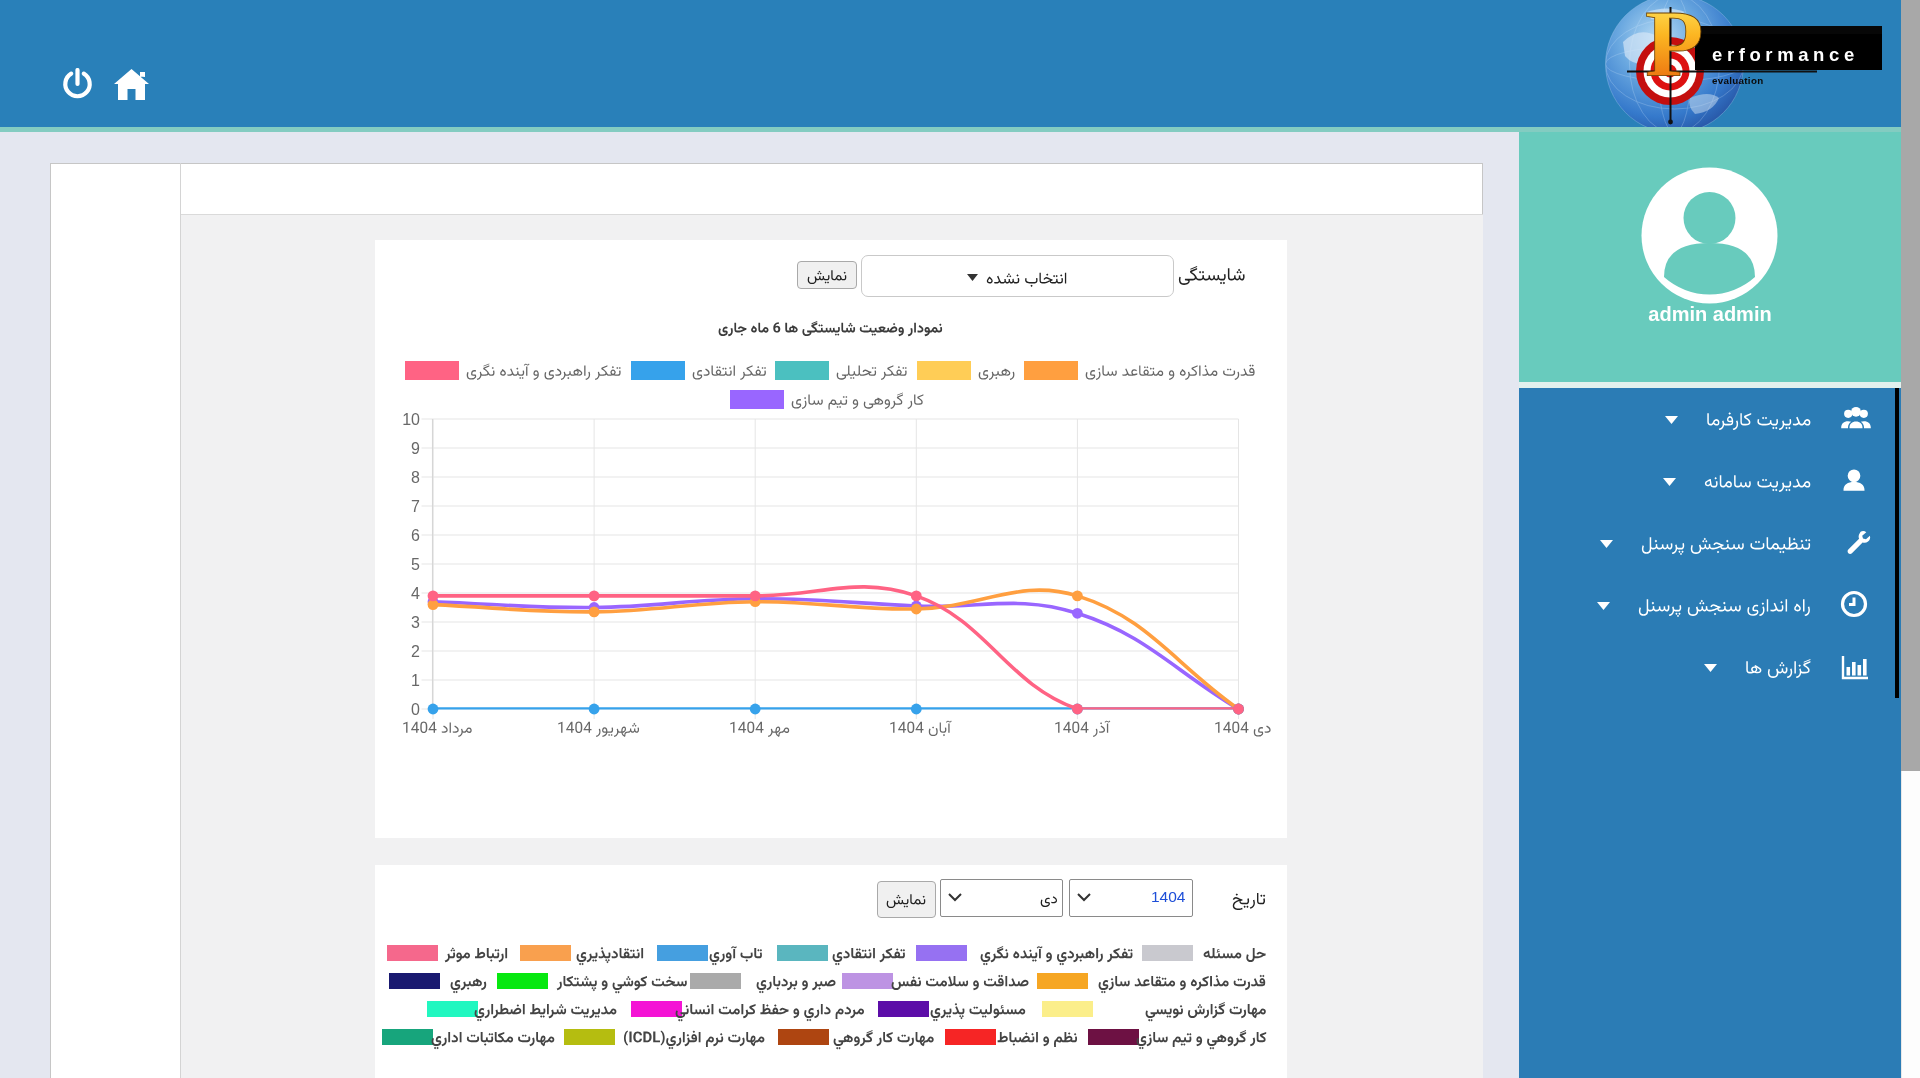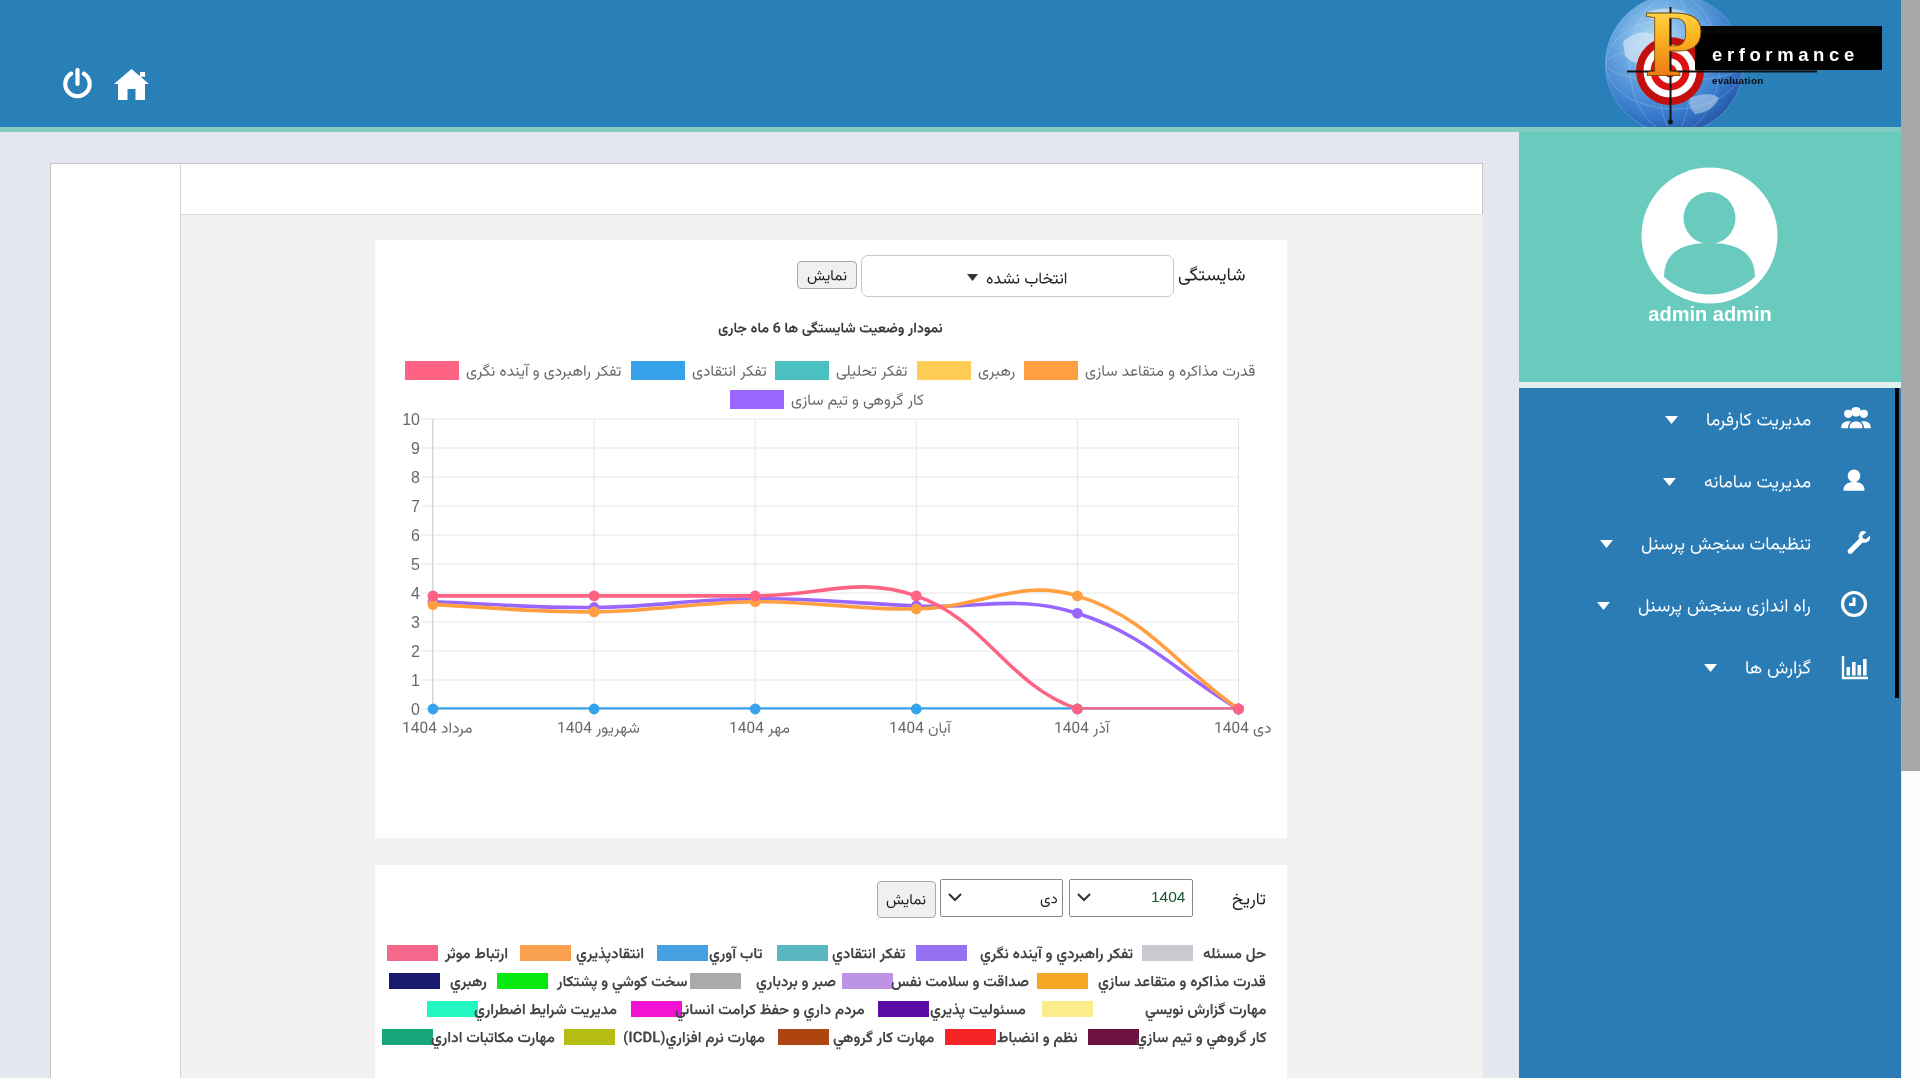--- a/index.html
+++ b/index.html
@@ -181,21 +181,21 @@
 <svg style="position:absolute;left:1053.7px;top:716.8px;overflow:visible" width="58" height="24">
     <path transform="translate(0,15.8)" d="M39.4 4.1Q40.8 3.8 41.7 3Q42.7 2.3 43.1 1.2Q43.5 0.1 43.5 -1.1Q43.5 -1.9 43.4 -2.6Q43.3 -3.4 43 -4.1L41.7 -3.7Q42 -3 42.1 -2.3Q42.3 -1.6 42.3 -0.9Q42.3 0 41.9 0.8Q41.6 1.5 40.9 2.1Q40.2 2.6 38.9 2.9L39.4 4.1ZM47.1 -10.6L46 -9.6L47.1 -8.5L48.2 -9.6L47.1 -10.6ZM46.8 -1.4Q46.4 -1.4 46 -1.4Q45.6 -1.5 45.1 -1.6L45.1 -0.2Q45.5 -0.1 45.9 -0.1Q46.4 -0 46.9 -0Q48.3 -0 49.2 -0.3Q50.1 -0.7 50.5 -1.3Q51 -1.9 51 -2.9Q51 -3.5 50.7 -4.1Q50.5 -4.6 50 -5.2Q49.6 -5.7 48.8 -6.3Q48.1 -6.8 47.2 -7.3L46.6 -6.1Q47.7 -5.5 48.4 -4.9Q49.1 -4.4 49.4 -3.9Q49.7 -3.3 49.7 -2.9Q49.7 -2.4 49.4 -2Q49.1 -1.7 48.4 -1.5Q47.8 -1.4 46.8 -1.4ZM54.3 -11.4L53.3 -11.8Q53.1 -11.9 52.9 -12Q52.6 -12.1 52.4 -12.1Q52.1 -12.1 51.8 -11.9Q51.4 -11.6 51 -11.1L50.5 -10.7L51.2 -10.1L51.6 -10.5Q52 -10.9 52.2 -11Q52.4 -11.1 52.6 -11.1Q52.7 -11.1 52.8 -11.1Q52.8 -11.1 52.9 -11L53.9 -10.6Q54.3 -10.4 54.6 -10.4Q54.9 -10.4 55.2 -10.6Q55.5 -10.8 55.9 -11.1L56.3 -11.5L55.6 -12.2L55.3 -11.8Q55 -11.5 54.8 -11.4Q54.6 -11.3 54.5 -11.3Q54.4 -11.3 54.3 -11.4ZM54.2 -9.4L52.9 -9.4L52.9 -0L54.2 -0L54.2 -9.4ZM5.5 -11.1L5.5 0L4.1 0L4.1 -9.3L1.3 -8.3L1.3 -9.6L5.3 -11.1L5.5 -11.1ZM17.1 -3.7L17.1 -2.6L9.1 -2.6L9.1 -3.4L14 -11L15.2 -11L14 -8.8L10.7 -3.7L17.1 -3.7ZM15.5 -11L15.5 0L14.1 0L14.1 -11L15.5 -11ZM25.3 -6.4L25.3 -4.7Q25.3 -2.9 24.8 -1.8Q24.4 -0.8 23.6 -0.3Q22.8 0.2 21.8 0.2Q20.7 0.2 19.9 -0.3Q19.2 -0.8 18.7 -1.8Q18.3 -2.9 18.3 -4.7L18.3 -6.4Q18.3 -8.2 18.7 -9.2Q19.1 -10.3 19.9 -10.7Q20.7 -11.2 21.8 -11.2Q22.8 -11.2 23.6 -10.7Q24.4 -10.3 24.8 -9.2Q25.3 -8.2 25.3 -6.4ZM23.8 -4.5L23.8 -6.6Q23.8 -7.9 23.6 -8.6Q23.4 -9.4 22.9 -9.7Q22.4 -10 21.8 -10Q21.1 -10 20.6 -9.7Q20.2 -9.4 19.9 -8.6Q19.7 -7.9 19.7 -6.6L19.7 -4.5Q19.7 -3.2 19.9 -2.5Q20.2 -1.7 20.7 -1.4Q21.1 -1 21.8 -1Q22.5 -1 22.9 -1.4Q23.4 -1.7 23.6 -2.5Q23.8 -3.2 23.8 -4.5ZM34.5 -3.7L34.5 -2.6L26.5 -2.6L26.5 -3.4L31.5 -11L32.6 -11L31.4 -8.8L28.1 -3.7L34.5 -3.7ZM33 -11L33 0L31.6 0L31.6 -11L33 -11Z" fill="#686868"></path>
   </svg>
 <svg style="position:absolute;left:1213.8px;top:716.8px;overflow:visible" width="60" height="24">
     <path transform="translate(0,15.8)" d="M44.2 3.8Q45.4 3.8 46.4 3.6Q47.3 3.3 47.9 2.8Q48.5 2.4 48.9 1.8Q49.2 1.2 49.2 0.6Q49.2 -0 49 -0.5Q48.9 -0.9 48.5 -1.2Q48.1 -1.4 47.4 -1.4L46.1 -1.4Q45.7 -1.4 45.5 -1.6Q45.4 -1.8 45.4 -2.1Q45.4 -2.8 45.6 -3.3Q45.9 -3.8 46.3 -4.1Q46.8 -4.4 47.4 -4.4Q47.8 -4.4 48.1 -4.4Q48.4 -4.3 48.7 -4.1L49.1 -5.3Q48.7 -5.6 48.3 -5.7Q47.8 -5.8 47.4 -5.8Q46.7 -5.8 46 -5.5Q45.4 -5.2 45 -4.7Q44.5 -4.2 44.3 -3.5Q44.1 -2.9 44.1 -2.1Q44.1 -1.6 44.2 -1.3Q44.3 -0.9 44.5 -0.6Q44.7 -0.4 45.1 -0.2Q45.5 -0.1 46.1 -0.1L47.3 -0.1Q47.7 -0.1 47.8 0.1Q48 0.3 48 0.6Q48 0.9 47.7 1.3Q47.4 1.6 46.9 1.9Q46.4 2.1 45.7 2.3Q45 2.5 44.2 2.5Q43 2.5 42.3 2.1Q41.6 1.7 41.3 1Q41.1 0.3 41.1 -0.5Q41.1 -1.2 41.2 -1.9Q41.4 -2.7 41.6 -3.4L40.4 -3.8Q40.1 -3 39.9 -2.2Q39.8 -1.4 39.8 -0.6Q39.8 0.6 40.2 1.6Q40.6 2.6 41.6 3.2Q42.6 3.8 44.2 3.8ZM52.4 -1.4Q52 -1.4 51.6 -1.4Q51.2 -1.5 50.7 -1.6L50.7 -0.2Q51.1 -0.1 51.6 -0.1Q52 -0 52.5 -0Q53.9 -0 54.8 -0.3Q55.7 -0.7 56.2 -1.3Q56.6 -1.9 56.6 -2.9Q56.6 -3.5 56.4 -4.1Q56.1 -4.6 55.7 -5.2Q55.2 -5.7 54.5 -6.3Q53.8 -6.8 52.8 -7.3L52.2 -6.1Q53.3 -5.5 54 -4.9Q54.7 -4.4 55 -3.9Q55.3 -3.3 55.3 -2.9Q55.3 -2.4 55 -2Q54.7 -1.7 54 -1.5Q53.4 -1.4 52.4 -1.4ZM5.5 -11.1L5.5 0L4.1 0L4.1 -9.3L1.3 -8.3L1.3 -9.6L5.3 -11.1L5.5 -11.1ZM17.1 -3.7L17.1 -2.6L9.1 -2.6L9.1 -3.4L14 -11L15.2 -11L14 -8.8L10.7 -3.7L17.1 -3.7ZM15.5 -11L15.5 0L14.1 0L14.1 -11L15.5 -11ZM25.3 -6.4L25.3 -4.7Q25.3 -2.9 24.8 -1.8Q24.4 -0.8 23.6 -0.3Q22.8 0.2 21.8 0.2Q20.7 0.2 19.9 -0.3Q19.2 -0.8 18.7 -1.8Q18.3 -2.9 18.3 -4.7L18.3 -6.4Q18.3 -8.2 18.7 -9.2Q19.1 -10.3 19.9 -10.7Q20.7 -11.2 21.8 -11.2Q22.8 -11.2 23.6 -10.7Q24.4 -10.3 24.8 -9.2Q25.3 -8.2 25.3 -6.4ZM23.8 -4.5L23.8 -6.6Q23.8 -7.9 23.6 -8.6Q23.4 -9.4 22.9 -9.7Q22.4 -10 21.8 -10Q21.1 -10 20.6 -9.7Q20.2 -9.4 19.9 -8.6Q19.7 -7.9 19.7 -6.6L19.7 -4.5Q19.7 -3.2 19.9 -2.5Q20.2 -1.7 20.7 -1.4Q21.1 -1 21.8 -1Q22.5 -1 22.9 -1.4Q23.4 -1.7 23.6 -2.5Q23.8 -3.2 23.8 -4.5ZM34.5 -3.7L34.5 -2.6L26.5 -2.6L26.5 -3.4L31.5 -11L32.6 -11L31.4 -8.8L28.1 -3.7L34.5 -3.7ZM33 -11L33 0L31.6 0L31.6 -11L33 -11Z" fill="#686868"></path>
   </svg>
 <svg style="position:absolute;left:1232.2px;top:886.8px;overflow:visible" width="36" height="27">
     <path transform="translate(0,17.3)" d="M4.8 -10.9L3.6 -9.7L4.8 -8.5L6 -9.7L4.8 -10.9ZM0.8 1.5Q0.8 2.6 1.2 3.4Q1.7 4.2 2.4 4.7Q3.1 5.2 4.2 5.5Q5.2 5.7 6.4 5.7Q7.5 5.7 8.6 5.5Q9.7 5.3 10.6 4.9L10.2 3.5Q9.4 3.9 8.4 4.1Q7.4 4.3 6.5 4.3Q5.1 4.3 4.1 4Q3.2 3.6 2.7 3Q2.2 2.3 2.2 1.4Q2.2 0.7 2.5 0.1Q2.8 -0.6 3.5 -1.2Q4.1 -1.8 5 -2.3Q6 -2.8 7.4 -3.2Q7.4 -1.9 7.8 -1.2Q8.2 -0.5 9.1 -0.3Q9.9 0 11.2 0L11.9 0L11.9 -1.5L11.2 -1.5Q10.3 -1.5 9.8 -1.6Q9.2 -1.7 8.9 -2.1Q8.6 -2.5 8.6 -3.4Q9 -3.5 9.4 -3.6Q9.9 -3.6 10.4 -3.6L10.4 -5.1Q9.7 -5.1 9 -5.3Q8.3 -5.5 7.5 -5.9Q6.8 -6.2 6.2 -6.5Q5.5 -6.8 4.9 -7Q4.4 -7.2 3.9 -7.2Q3 -7.2 2.2 -6.7Q1.4 -6.1 0.9 -5.3L0.8 -5.1L2 -4.4L2.2 -4.7Q2.6 -5.1 3 -5.4Q3.4 -5.7 3.9 -5.7Q4.1 -5.7 4.6 -5.5Q5.1 -5.4 5.8 -5.1Q6.4 -4.8 7.1 -4.5Q5.5 -4.2 4.4 -3.6Q3.2 -3 2.4 -2.2Q1.6 -1.4 1.2 -0.5Q0.8 0.4 0.8 1.5ZM11.5 -1.5L11.5 0L13.1 0L13.1 -1.5L11.5 -1.5ZM14.2 0Q15.3 0 15.9 -0.4Q16.5 -0.9 16.8 -1.7Q17.1 -2.4 17.1 -3.4Q17.1 -4 17 -4.7Q16.9 -5.3 16.8 -6L15.3 -5.6Q15.4 -5 15.5 -4.4Q15.6 -3.8 15.6 -3.2Q15.6 -2.5 15.4 -2Q15.1 -1.5 14.2 -1.5L12.9 -1.5L12.9 0L14.2 0ZM15.4 1.3L14.3 2.5L15.4 3.6L16.6 2.5L15.4 1.3ZM12.7 1.3L11.5 2.5L12.7 3.6L13.8 2.5L12.7 1.3ZM18.3 4.5Q19.9 4.2 20.9 3.3Q21.9 2.5 22.4 1.3Q22.9 0.1 22.9 -1.2Q22.9 -2 22.7 -2.9Q22.6 -3.7 22.3 -4.5L20.9 -4.1Q21.2 -3.3 21.3 -2.5Q21.5 -1.7 21.5 -1Q21.5 0 21.1 0.8Q20.8 1.7 20 2.3Q19.2 2.9 17.8 3.1L18.3 4.5ZM25 -11.4L25 -3.5Q25 -1.7 25.8 -0.8Q26.5 0 28.1 0L28.3 0L28.3 -1.5L28.1 -1.5Q27.3 -1.5 26.8 -1.9Q26.4 -2.3 26.4 -3.5L26.4 -11.4L25 -11.4ZM28 -1.5L28 0L29 0L29 -1.5L28 -1.5ZM32.1 -9.7L30.9 -8.6L32.1 -7.4L33.2 -8.6L32.1 -9.7ZM29.3 -9.7L28.2 -8.6L29.3 -7.4L30.5 -8.6L29.3 -9.7ZM30.1 0Q31.2 0 31.8 -0.4Q32.4 -0.9 32.7 -1.7Q33 -2.4 33 -3.4Q33 -4 32.9 -4.7Q32.8 -5.3 32.7 -6L31.2 -5.6Q31.3 -5 31.4 -4.4Q31.5 -3.8 31.5 -3.2Q31.5 -2.5 31.2 -2Q31 -1.5 30.1 -1.5L28.8 -1.5L28.8 0L30.1 0Z" fill="#222"></path>
   </svg>
 <div class="abs" style="left:1069px;top:879px;width:124px;height:38px;background:#fff;border:1px solid #8a8a8a;border-radius:2px"></div>
-<div class="abs" style="left:1151px;top:888px;width:40px;font-size:15.5px;color:#14532d">1404</div>
+<div class="abs" style="left:1151px;top:888px;width:40px;font-size:15.5px;color:#1d4ed8">1404</div>
 <svg class="abs" style="left:1076px;top:891px" width="16" height="12">
     <path d="M2 3 L8 9 L14 3" stroke="#333" stroke-width="2" fill="none"></path>
   </svg>
 <div class="abs" style="left:940px;top:879px;width:123px;height:38px;background:#fff;border:1px solid #8a8a8a;border-radius:2px"></div>
 <svg style="position:absolute;left:1040.2px;top:888.1px;overflow:visible" width="20" height="23">
     <path transform="translate(0,15.3)" d="M5 3.7Q6.2 3.7 7.1 3.4Q8 3.2 8.6 2.7Q9.2 2.3 9.5 1.7Q9.9 1.2 9.9 0.5Q9.9 -0 9.7 -0.5Q9.5 -0.9 9.2 -1.1Q8.8 -1.4 8.1 -1.4L6.9 -1.4Q6.5 -1.4 6.3 -1.5Q6.2 -1.7 6.2 -2.1Q6.2 -2.7 6.4 -3.2Q6.6 -3.7 7.1 -4Q7.5 -4.3 8.2 -4.3Q8.5 -4.3 8.8 -4.2Q9.1 -4.2 9.4 -4L9.8 -5.1Q9.4 -5.4 9 -5.5Q8.5 -5.6 8.2 -5.6Q7.4 -5.6 6.8 -5.3Q6.2 -5 5.8 -4.6Q5.3 -4.1 5.1 -3.4Q4.9 -2.8 4.9 -2.1Q4.9 -1.6 5 -1.2Q5.1 -0.9 5.3 -0.6Q5.6 -0.3 5.9 -0.2Q6.3 -0.1 6.8 -0.1L8 -0.1Q8.4 -0.1 8.5 0.1Q8.7 0.3 8.7 0.6Q8.7 0.9 8.4 1.2Q8.1 1.6 7.6 1.8Q7.1 2.1 6.5 2.2Q5.8 2.4 5 2.4Q3.9 2.4 3.2 2Q2.5 1.6 2.3 1Q2 0.3 2 -0.5Q2 -1.2 2.1 -1.9Q2.3 -2.6 2.5 -3.3L1.3 -3.7Q1 -2.9 0.9 -2.1Q0.7 -1.3 0.7 -0.5Q0.7 0.6 1.1 1.6Q1.6 2.5 2.5 3.1Q3.5 3.7 5 3.7ZM13 -1.3Q12.6 -1.3 12.2 -1.4Q11.8 -1.4 11.3 -1.5L11.3 -0.2Q11.7 -0.1 12.2 -0.1Q12.6 -0 13.1 -0Q14.5 -0 15.3 -0.3Q16.2 -0.6 16.6 -1.3Q17 -1.9 17 -2.8Q17 -3.4 16.8 -3.9Q16.6 -4.5 16.1 -5Q15.7 -5.6 15 -6.1Q14.3 -6.6 13.3 -7L12.8 -5.9Q13.8 -5.3 14.5 -4.8Q15.2 -4.2 15.5 -3.7Q15.8 -3.2 15.8 -2.8Q15.8 -2.3 15.5 -2Q15.2 -1.6 14.5 -1.5Q13.9 -1.3 13 -1.3Z" fill="#222"></path>
   </svg>
 <svg class="abs" style="left:947px;top:891px" width="16" height="12">
     <path d="M2 3 L8 9 L14 3" stroke="#333" stroke-width="2" fill="none"></path>
   </svg>

